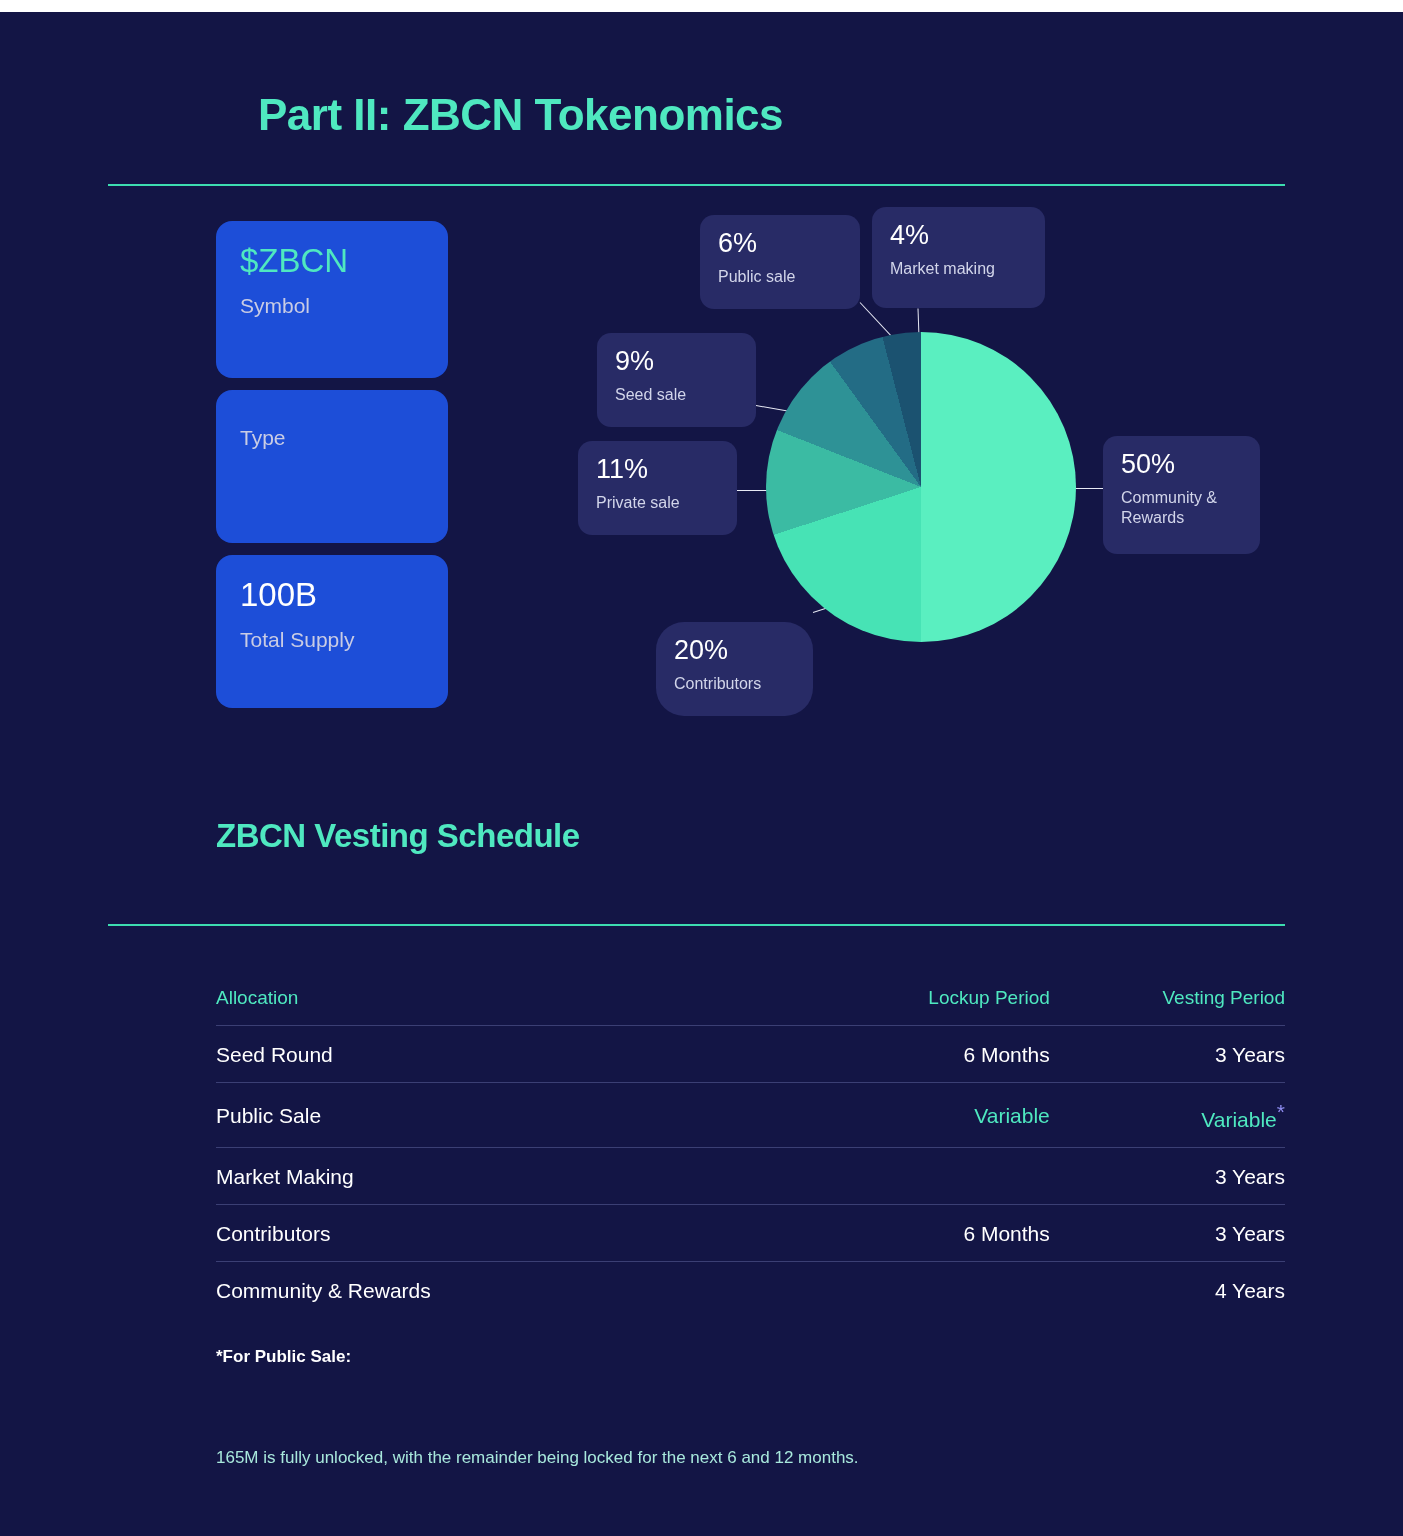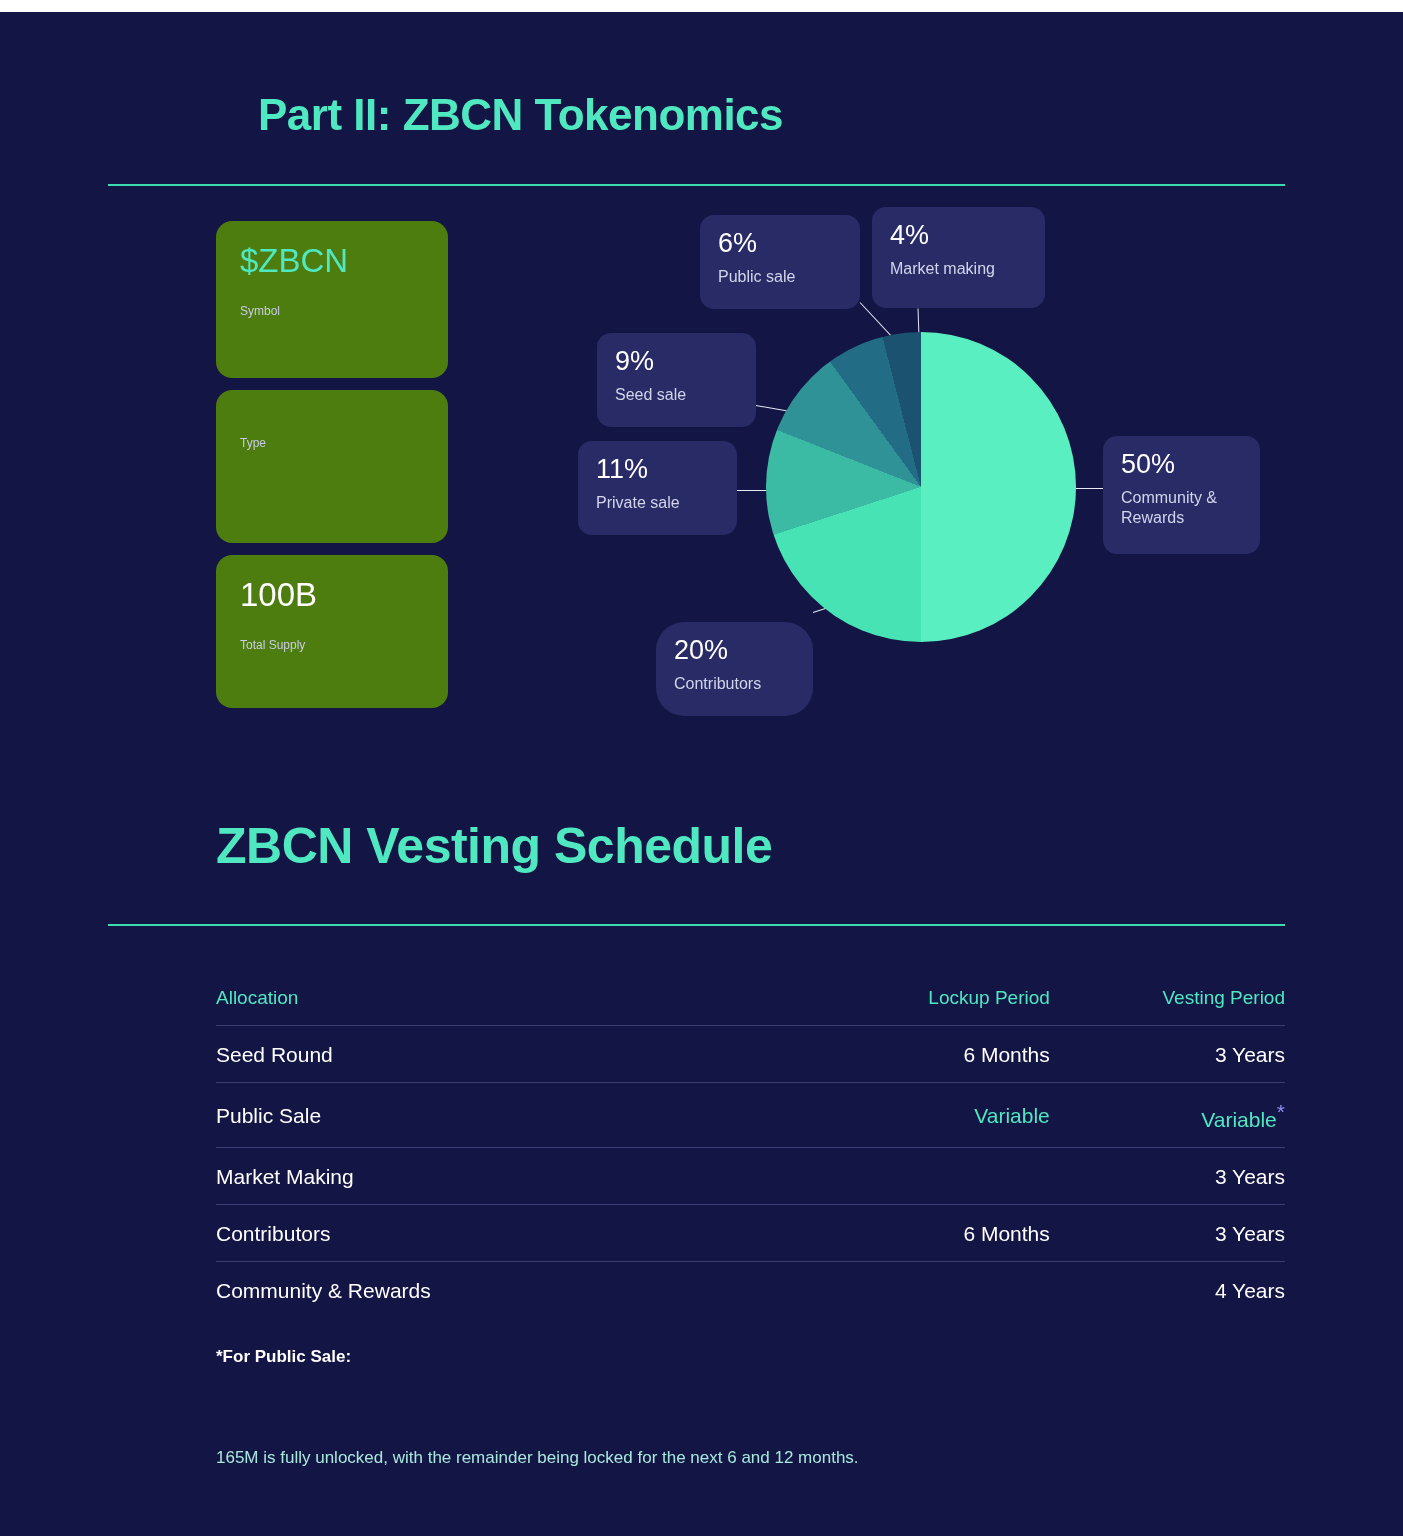--- a/index.html
+++ b/index.html
@@ -31,35 +31,35 @@
     position: absolute;
     height: 2px;
     background: #3ddcb0;
   }
   .rule-1 { left: 108px; top: 172px; width: 1177px; }
   .rule-2 { left: 108px; top: 912px; width: 1177px; }
 
   
   .card {
     position: absolute;
-    background: #4d7c0f;
+    background: #1d4ed8;
     border-radius: 16px;
     padding: 22px 24px;
   }
   .card .big {
     font-size: 33px;
     color: #ffffff;
     line-height: 1.12;
     font-weight: 400;
   }
   .card .big.accent { color: #4fe8c0; }
   .card .sub {
-    font-size: 12px;
+    font-size: 21px;
     color: #c9cce4;
-    margin-top: 24px;
+    margin-top: 14px;
   }
   #card-symbol { left: 216px; top: 209px; width: 232px; height: 157px; }
   #card-type   { left: 216px; top: 378px; width: 232px; height: 153px; }
   #card-supply { left: 216px; top: 543px; width: 232px; height: 153px; }
 
   
   .callout {
     position: absolute;
     background: #282b66;
     border-radius: 14px;
@@ -94,21 +94,21 @@
   .pie-wrap { position: absolute; left: 766px; top: 320px; width: 310px; height: 310px; }
   .pie {
     width: 310px; height: 310px;
     border-radius: 50%;
   }
 
   
   .sec2-title {
     position: absolute;
     left: 216px; top: 805px;
-    font-size: 50px;
+    font-size: 33px;
     font-weight: bold;
     color: #4fe8c0;
     letter-spacing: -0.5px;
   }
 
   table.vest {
     position: absolute;
     left: 216px; top: 975px;
     width: 1069px;
     border-collapse: collapse;

